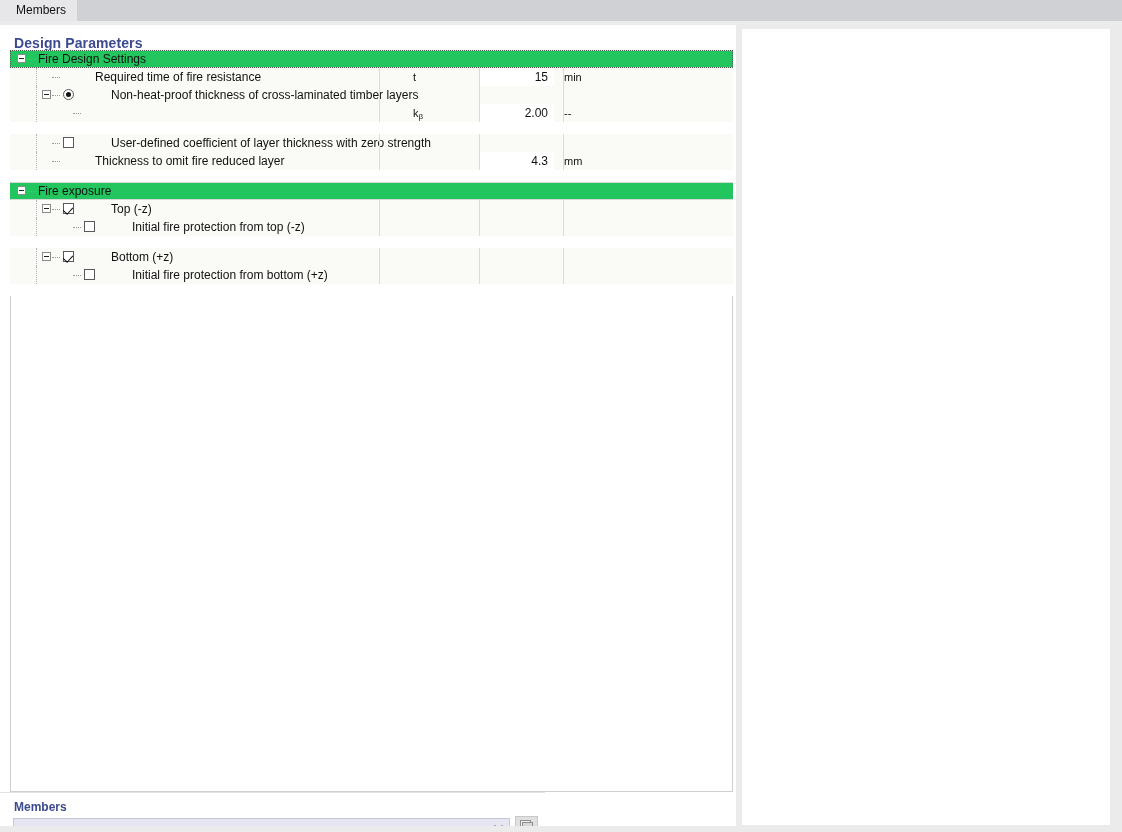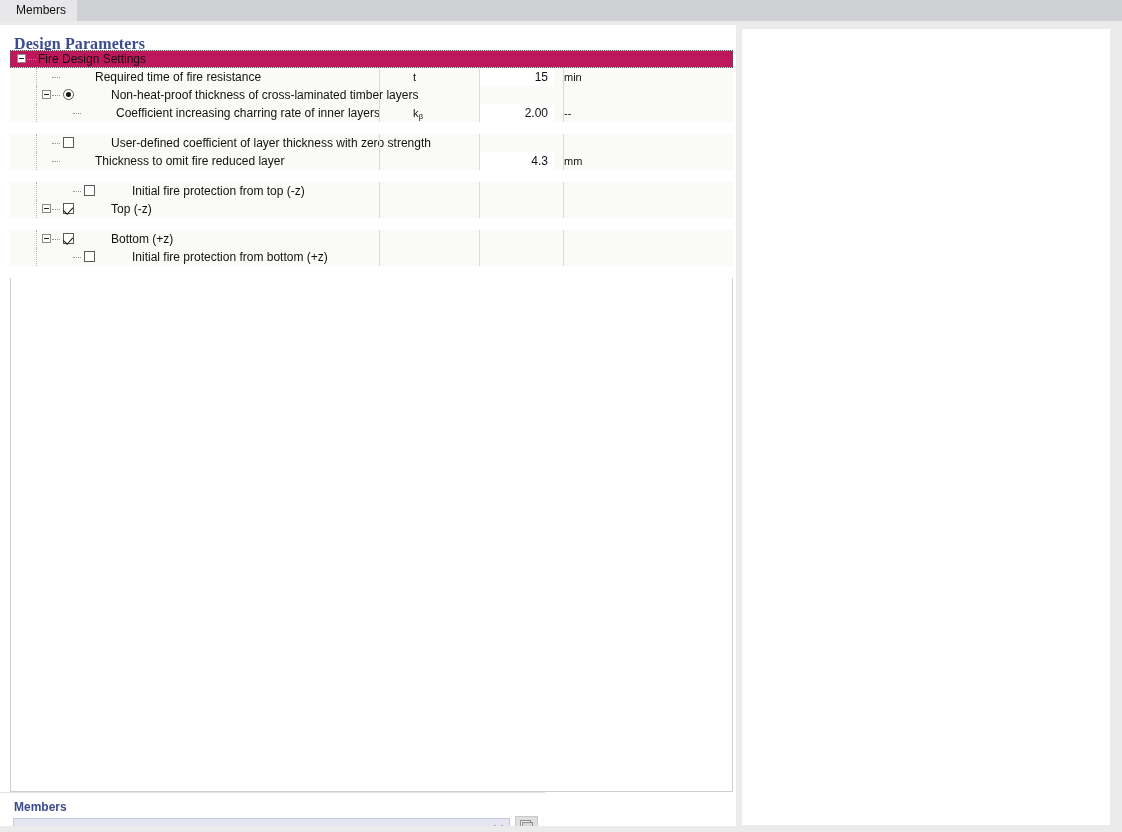--- a/index.html
+++ b/index.html
@@ -49,25 +49,24 @@
   .leftpane {
     position: absolute;
     left: 0; top: 4px;
     width: 736px; height: 803px;
     background: #ffffff;
   }
 
   .section-title {
     position: absolute;
     left: 14px; top: 10px;
-    font-size: 16px;
+    font-size: 14px;
     font-weight: bold;
     color: #3c4b8f;
     letter-spacing: 0.1px;
-    font-family: Liberation Serif, serif;
   }
 
   
   .tree {
     position: absolute;
     left: 10px; top: 25px;
     width: 723px;
     background: #ffffff;
   }
   .tree-block {
@@ -87,21 +86,21 @@
     line-height: 16px;
     white-space: nowrap;
   }
   .row.h18 { height: 18px; line-height: 18px; }
 
   
   .grouprow {
     position: relative;
     height: 16px;
     line-height: 16px;
-    background: #be185d;
+    background: #22c55e;
     border-top: 1px solid #d7d7d7;
     border-bottom: 1px solid #d7d7d7;
   }
   .grouprow.focused {
     outline: 1px dotted #555;
     outline-offset: -1px;
   }
   .grouplabel {
     position: absolute;
     left: 28px; top: 0;
@@ -341,21 +340,20 @@
             <div class="leader" style="left: 42px; top: 9px; width: 8px;"></div>
             <div class="rb selected" style="left: 53px; top: 3px;"></div>
             <div class="label" style="left: 69px;">Non-heat-proof thickness of cross-laminated timber layers</div>
             <div class="colsep" style="left: 369px; height: 18px;"></div>
             <div class="colsep" style="left: 469px; height: 18px;"></div>
             <div class="colsep" style="left: 553px; height: 18px;"></div>
           </div>
           <div class="row h18">
             <div class="vguide" style="left: 26px; top: 0px; height: 18px;"></div>
             <div class="leader" style="left: 63px; top: 9px; width: 8px;"></div>
-            <div class="label" style="left: 74px;">Coefficient increasing charring rate of inner layers</div>
             <div class="colsep" style="left: 369px; height: 18px;"></div>
             <div class="colsep" style="left: 469px; height: 18px;"></div>
             <div class="colsep" style="left: 553px; height: 18px;"></div>
             <div class="cell-sym">k<sub>β</sub></div>
             <div class="cell-val editable" style="height: 18px; line-height: 18px;">2.00</div>
             <div class="cell-unit">--</div>
           </div>
         </div>
         <div class="tree-block gap"></div>
         <div class="tree-block">
@@ -374,35 +372,40 @@
             <div class="label" style="left: 53px;">Thickness to omit fire reduced layer</div>
             <div class="colsep" style="left: 369px; height: 18px;"></div>
             <div class="colsep" style="left: 469px; height: 18px;"></div>
             <div class="colsep" style="left: 553px; height: 18px;"></div>
             <div class="cell-val editable" style="height: 18px; line-height: 18px;">4.3</div>
             <div class="cell-unit">mm</div>
           </div>
         </div>
         <div class="tree-block gap"></div>
         <div class="tree-block">
+          <div class="grouprow">
+            <div class="expander" style="left: 7px; top: 3px;"></div>
+            <div class="leader" style="left: 17px; top: 8px; width: 9px;"></div>
+            <div class="grouplabel">Fire exposure</div>
+          </div>
+          <div class="row h18">
+            <div class="vguide" style="left: 26px; top: 0px; height: 18px;"></div>
+            <div class="expander" style="left: 32px; top: 4px;"></div>
+            <div class="leader" style="left: 42px; top: 9px; width: 8px;"></div>
+            <div class="cb checked" style="left: 53px; top: 3px;"></div>
+            <div class="label" style="left: 69px;">Top (-z)</div>
+            <div class="colsep" style="left: 369px; height: 18px;"></div>
+            <div class="colsep" style="left: 469px; height: 18px;"></div>
+            <div class="colsep" style="left: 553px; height: 18px;"></div>
+          </div>
           <div class="row h18">
             <div class="vguide" style="left: 26px; top: 0px; height: 18px;"></div>
             <div class="leader" style="left: 63px; top: 9px; width: 8px;"></div>
             <div class="cb" style="left: 74px; top: 3px;"></div>
             <div class="label" style="left: 90px;">Initial fire protection from top (-z)</div>
-            <div class="colsep" style="left: 369px; height: 18px;"></div>
-            <div class="colsep" style="left: 469px; height: 18px;"></div>
-            <div class="colsep" style="left: 553px; height: 18px;"></div>
-          </div>
-          <div class="row h18">
-            <div class="vguide" style="left: 26px; top: 0px; height: 18px;"></div>
-            <div class="expander" style="left: 32px; top: 4px;"></div>
-            <div class="leader" style="left: 42px; top: 9px; width: 8px;"></div>
-            <div class="cb checked" style="left: 53px; top: 3px;"></div>
-            <div class="label" style="left: 69px;">Top (-z)</div>
             <div class="colsep" style="left: 369px; height: 18px;"></div>
             <div class="colsep" style="left: 469px; height: 18px;"></div>
             <div class="colsep" style="left: 553px; height: 18px;"></div>
           </div>
         </div>
         <div class="tree-block gap"></div>
         <div class="tree-block">
           <div class="row h18">
             <div class="vguide" style="left: 26px; top: 0px; height: 18px;"></div>
             <div class="expander" style="left: 32px; top: 4px;"></div>

